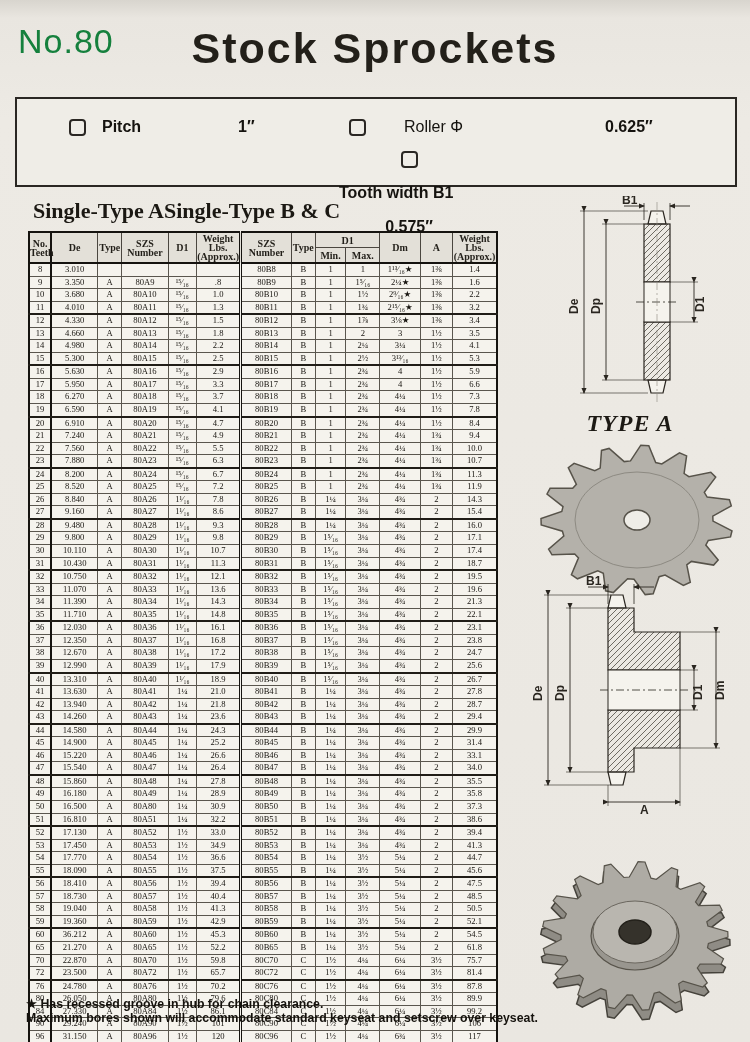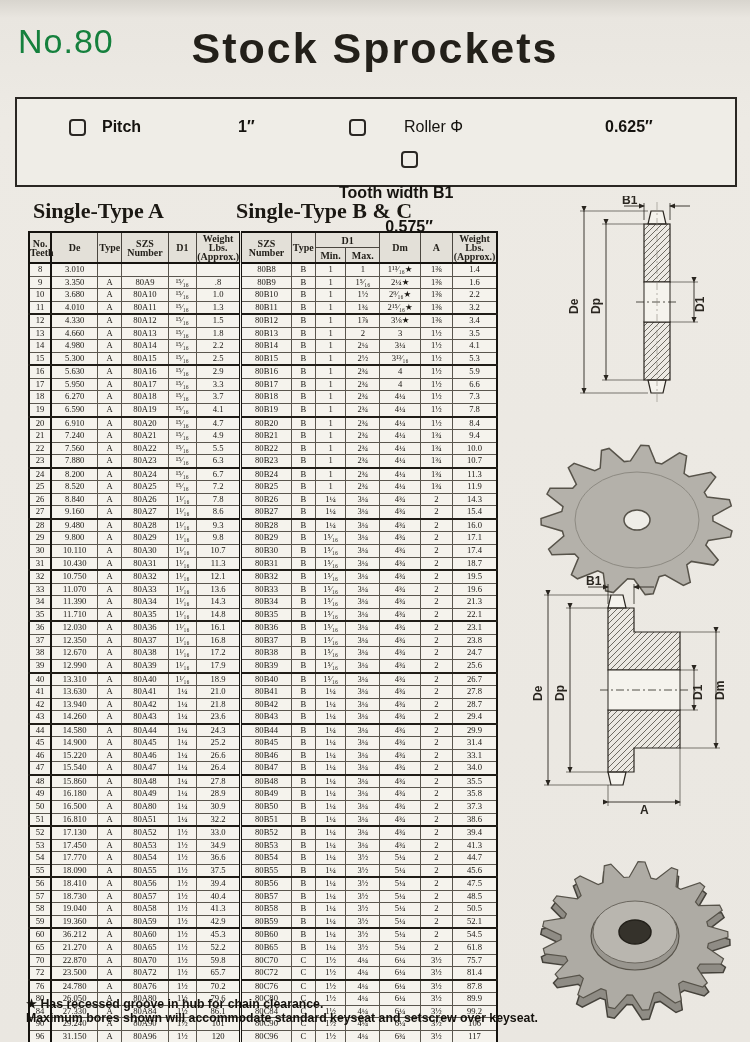--- a/index.html
+++ b/index.html
@@ -19,21 +19,21 @@
   .spec-row.r1{top:18px;width:680px;}
   .spec-row.r2{top:52px;width:680px;flex-direction:column;}
   .chk{width:13px;height:13px;border:2px solid #2a2723;border-radius:4px;background:transparent;flex:0 0 auto;}
   .spec-label{font-size:16px;font-weight:bold;}
   .spec-val{font-size:16px;font-weight:bold;}
   .sp-pitch-label{width:120px;}
   .sp-pitch-val{width:95px;}
   .sp-roller-label{width:115px;margin-left:22px;font-weight:normal;}
   .sp-roller-val{margin-left:70px;}
   .sp-tooth-label{width:140px;}
-  .section-heads{position:absolute;top:198px;left:33px;display:flex;gap:72px;}
+  .section-heads{position:absolute;top:198px;left:33px;display:flex;}
   .section-head{font-family:"Liberation Serif",serif;font-weight:bold;font-size:22px;color:#1b1813;}
   table.spk{
     position:absolute;left:28px;top:231px;width:470px;table-layout:fixed;
     border-collapse:collapse;background:#f5f3ed;border:2px solid #15130f;
     font-family:"Liberation Serif",serif;
   }
   table.spk th{
     border:1px solid #4a463f;background:#e3e0d8;font-weight:bold;
     font-size:10px;line-height:9px;white-space:pre-line;padding:1px 0;color:#221f19;
   }
@@ -1090,20 +1090,21 @@
     <line x1="92" y1="184" x2="50" y2="184" stroke="#2a2620" stroke-width="0.6"></line>
     <line x1="54" y1="28" x2="54" y2="184" stroke="#2a2620" stroke-width="0.9" marker-start="url(#arA)" marker-end="url(#arA)"></line>
     <text x="48" y="118" transform="rotate(-90 48 118)">Dp</text>
 
     <line x1="118" y1="86" x2="146" y2="86" stroke="#2a2620" stroke-width="0.6"></line>
     <line x1="118" y1="126" x2="146" y2="126" stroke="#2a2620" stroke-width="0.6"></line>
     <line x1="142" y1="86" x2="142" y2="126" stroke="#2a2620" stroke-width="0.9" marker-start="url(#arA)" marker-end="url(#arA)"></line>
     <text x="152" y="116" transform="rotate(-90 152 116)">D1</text>
   </svg>
 
+  <div class="type-caption" style="left:30px;top:222px;">TYPE A</div>
 
   <svg id="photoA" class="photo" style="left:35px;top:252px;" width="205" height="160" viewBox="0 0 205 160">
       <polygon points="172.0,56.9 194.4,59.7 196.3,65.8 177.8,76.2 178.0,81.1 197.0,90.8 195.5,96.9 173.3,100.5 170.8,105.1 183.2,120.0 178.6,125.1 156.4,121.4 151.8,124.8 155.3,142.3 148.4,145.5 130.1,135.1 124.1,136.7 118.2,153.8 110.2,154.6 99.0,139.2 92.6,138.8 78.3,152.6 70.6,150.8 68.3,133.2 62.8,130.8 42.5,138.8 36.4,134.7 43.5,117.9 39.7,113.9 17.0,114.8 13.6,109.2 28.8,96.1 27.4,91.2 6.2,84.9 6.0,78.6 26.8,71.5 28.0,66.6 12.0,54.0 15.1,48.3 37.7,48.3 41.4,44.3 33.3,27.7 39.1,23.4 59.8,30.7 65.2,28.1 66.5,10.4 74.1,8.4 89.2,21.6 95.5,20.9 105.8,5.2 113.8,5.7 120.7,22.6 126.8,24.0 144.5,12.9 151.6,15.9 149.1,33.5 153.9,36.7 175.8,32.2 180.7,37.1 169.3,52.4" fill="#b4b1aa" stroke="#57534a" stroke-width="1.5"></polygon>
       <ellipse cx="102" cy="80" rx="62" ry="48" fill="none" stroke="#8d8a82" stroke-width="1"></ellipse>
       <ellipse cx="102" cy="80" rx="13" ry="10" fill="#efede7" stroke="#57534a" stroke-width="1.5"></ellipse>
     </svg>
 
   <svg class="diag" style="left:30px;top:388px;" width="210" height="240" viewBox="0 0 210 240">
     <defs>
       <pattern id="hatchB" patternUnits="userSpaceOnUse" width="6" height="6">

